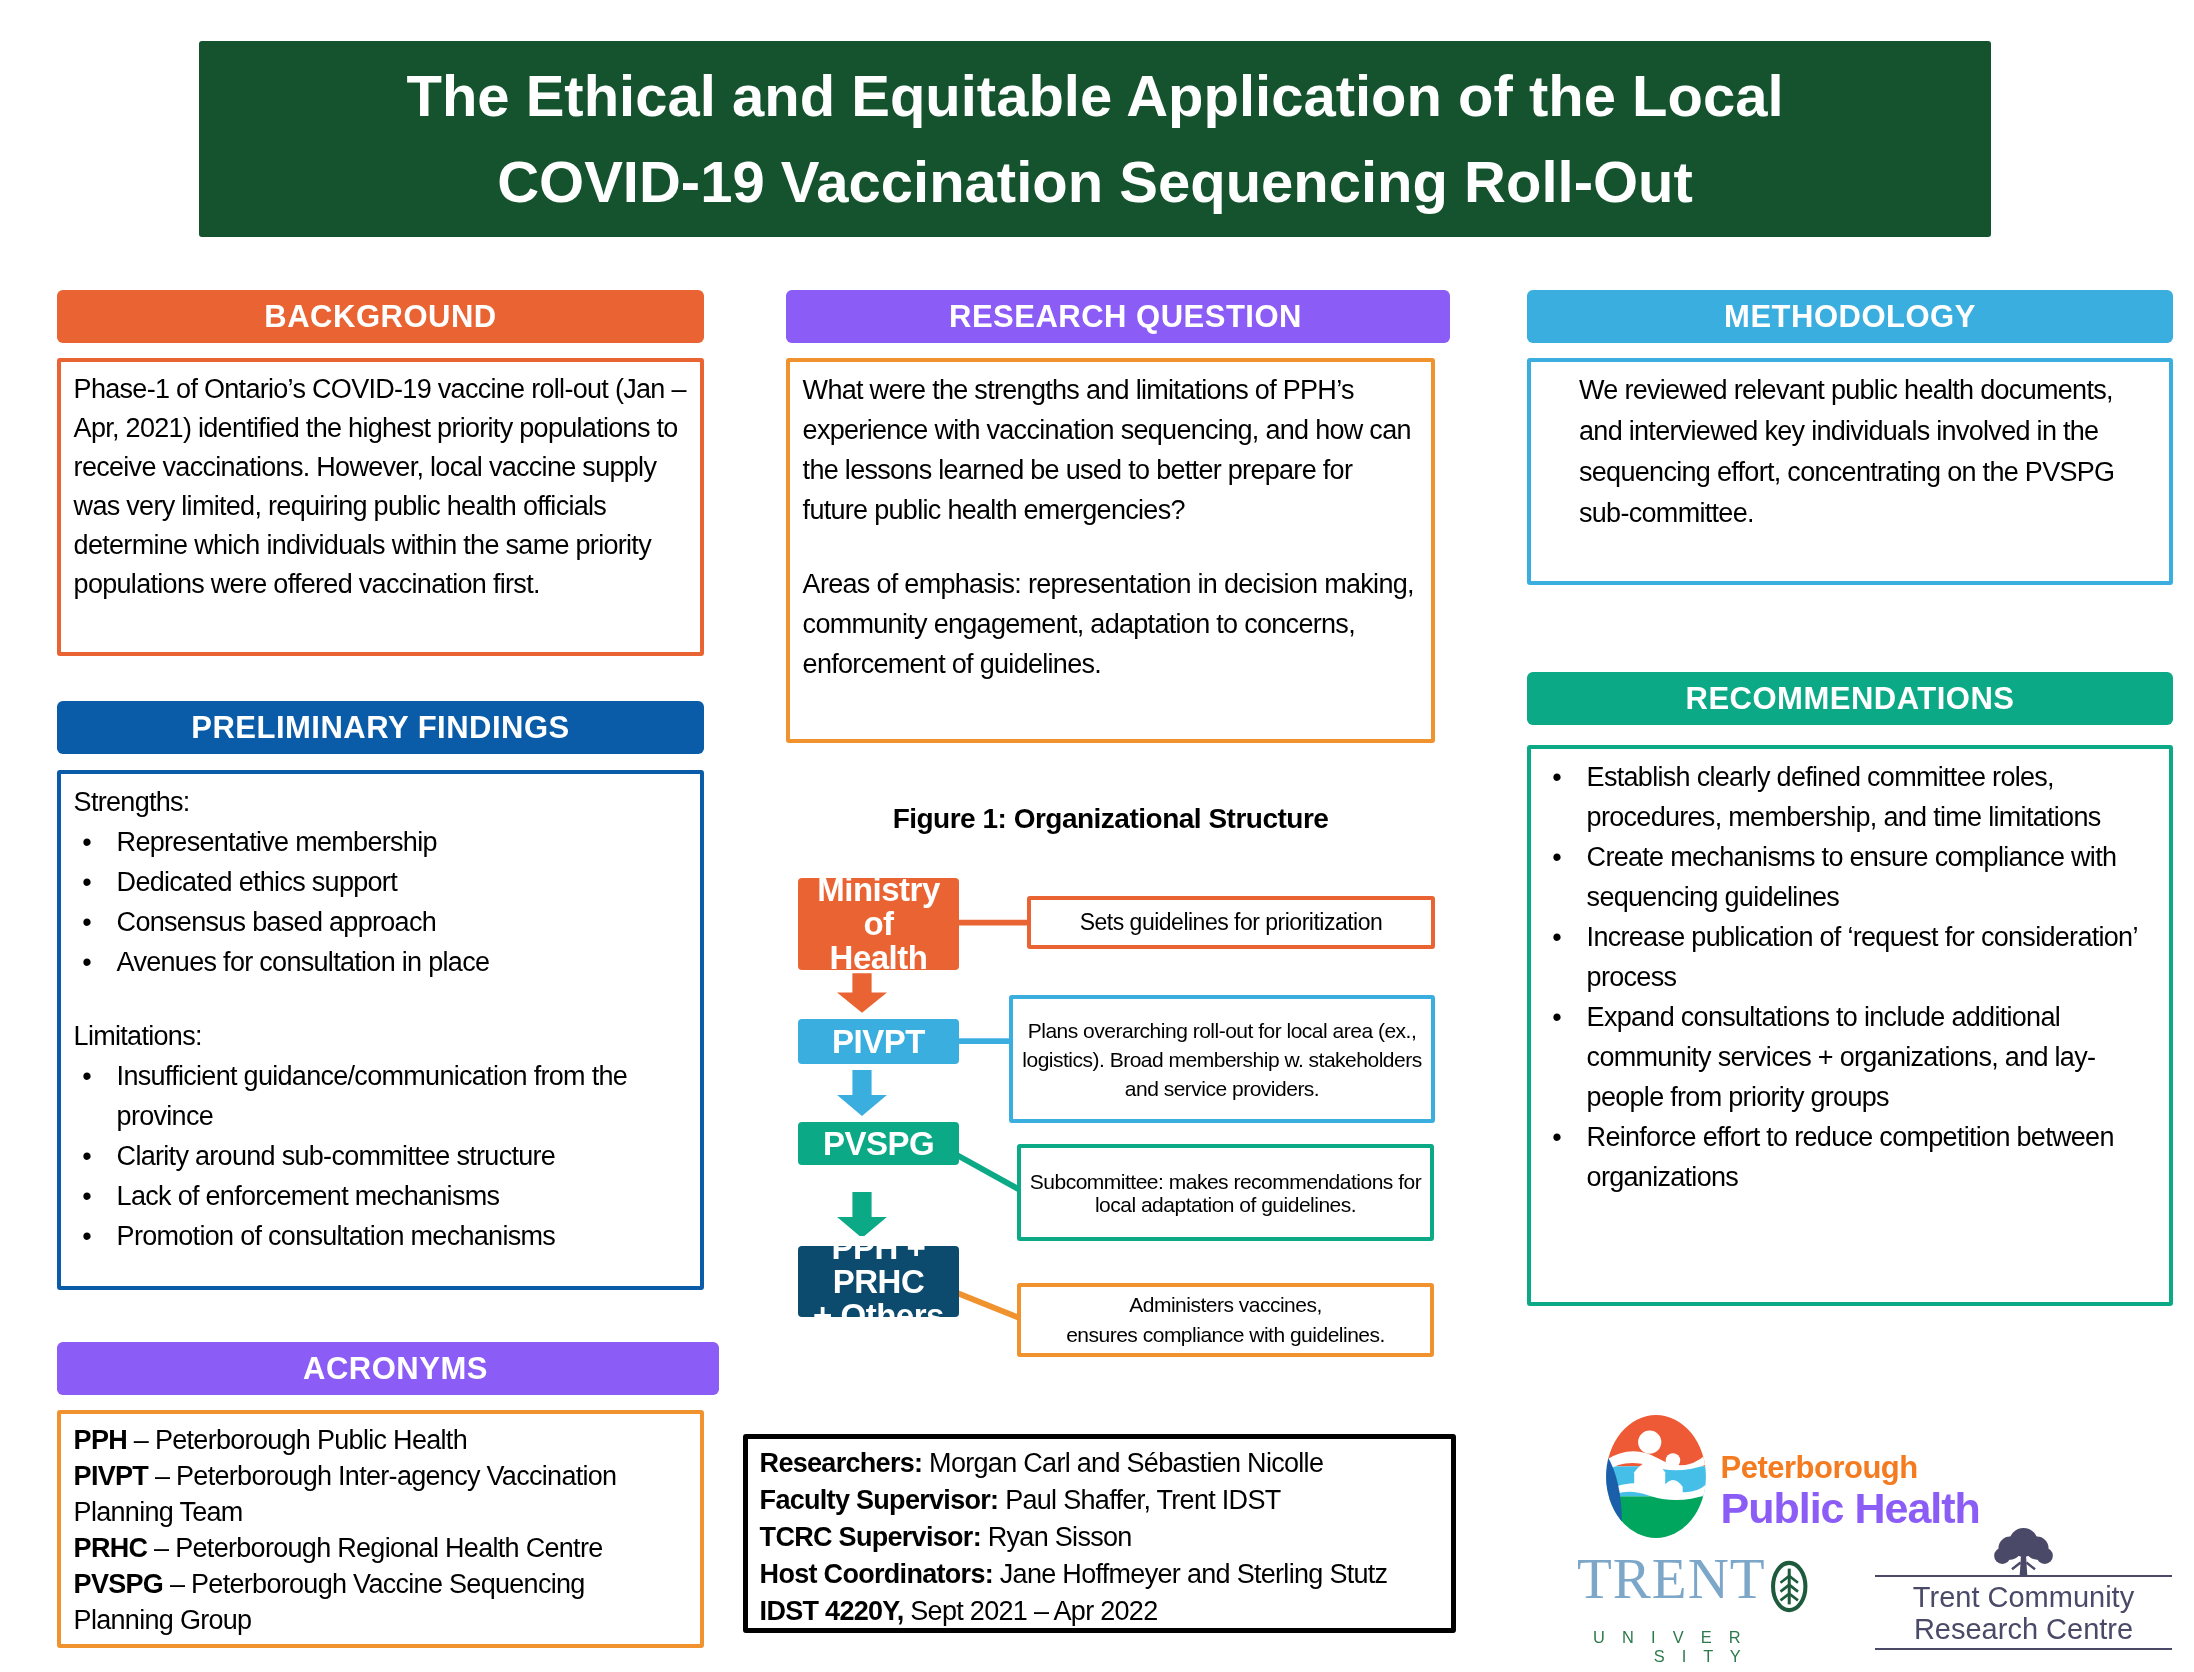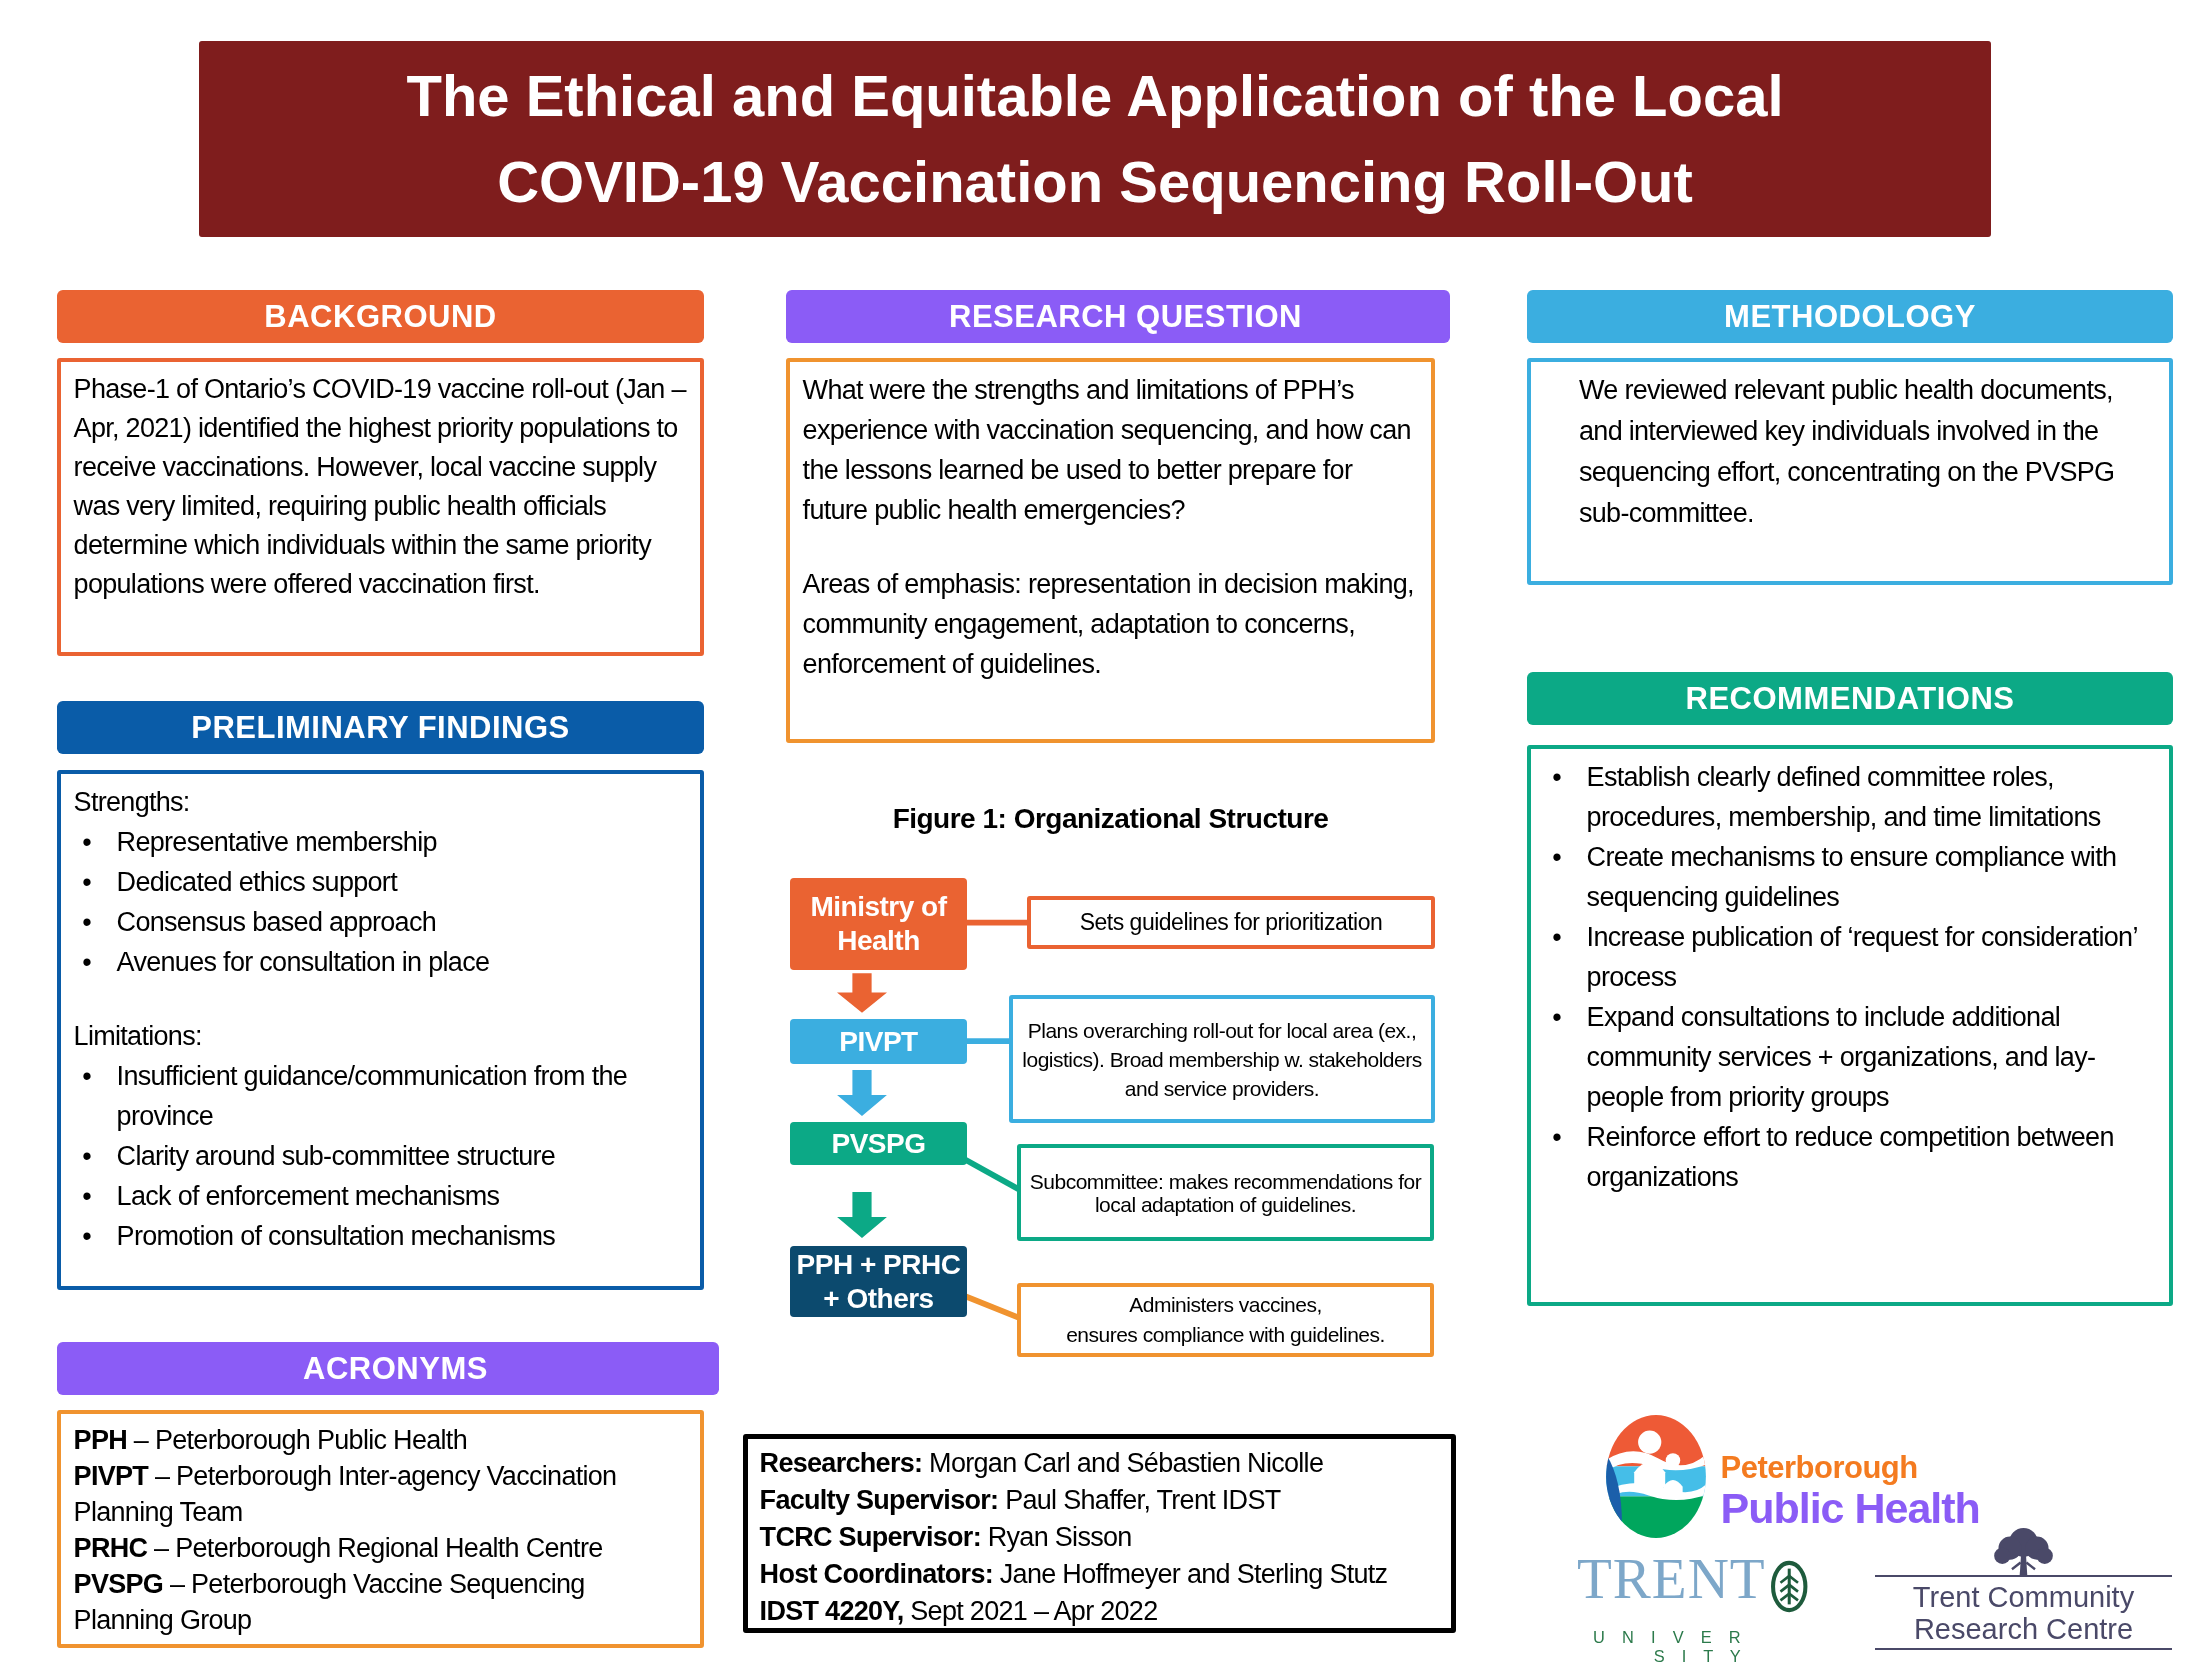--- a/index.html
+++ b/index.html
@@ -3,21 +3,21 @@
 <meta charset="utf-8">
 <style>
   html,body{margin:0;padding:0;}
   body{
     width:2194px;height:1673px;position:relative;background:#ffffff;
     font-family:"Liberation Sans", sans-serif;color:#000;overflow:hidden;
   }
   
   .title-banner{
     position:absolute;left:199px;top:41px;width:1792px;height:196px;
-    background:#7f1d1d;border-radius:2.9px;color:#fff;font-weight:bold;
+    background:#14532d;border-radius:2.9px;color:#fff;font-weight:bold;
     display:flex;flex-direction:column;align-items:center;justify-content:center;
     font-size:58px;line-height:86px;text-align:center;letter-spacing:0px;
   }
   
   .hdr{
     position:absolute;height:53px;border-radius:5.8px;color:#fff;font-weight:bold;
     font-size:31px;display:flex;align-items:center;justify-content:center;letter-spacing:0.5px;
   }
   .hdr-redorange{background:#EA6332;}
   .hdr-orange{background:#8b5cf6;padding-left:15px;}
@@ -50,21 +50,21 @@
   .acr-line{line-height:36px;}
   .acr-line b{letter-spacing:-0.7px;}
   
   .credits{line-height:37px;padding:5.8px 11.6px;}
   .credit-line b{letter-spacing:-0.7px;}
   
   .figure{position:absolute;left:786px;top:803px;width:649px;height:564px;}
   .fig-title{position:absolute;left:0;top:0;width:100%;text-align:center;
     font-size:28px;font-weight:bold;letter-spacing:-0.5px;}
   .fig-node{
-    position:absolute;left:4px;width:177px;color:#fff;font-weight:bold;font-size:28px;
+    position:absolute;left:12px;width:161px;color:#fff;font-weight:bold;font-size:33px;
     display:flex;flex-direction:column;align-items:center;justify-content:center;
     text-align:center;line-height:34px;border-radius:3.9px;letter-spacing:-0.5px;box-sizing:border-box;
   }
   .node-moh{top:75px;height:92px;background:#EA6332;}
   .node-pivpt{top:216px;height:45px;background:#3BAEE0;}
   .node-pvspg{top:319px;height:43px;background:#0CA986;}
   .node-pph{top:443px;height:71px;background:#0c4a6e;}
   .callout{
     position:absolute;background:#fff;border-style:solid;border-width:4.8px;border-radius:2.9px;
     box-sizing:border-box;display:flex;flex-direction:column;align-items:center;justify-content:center;

